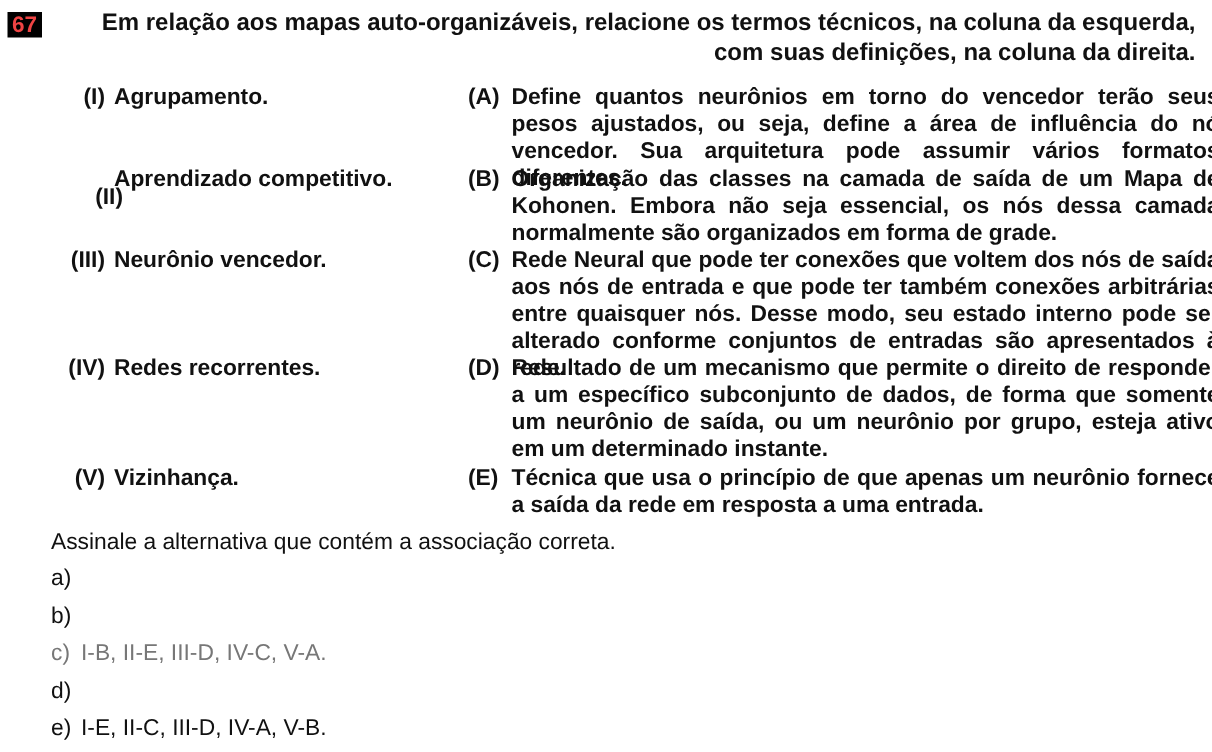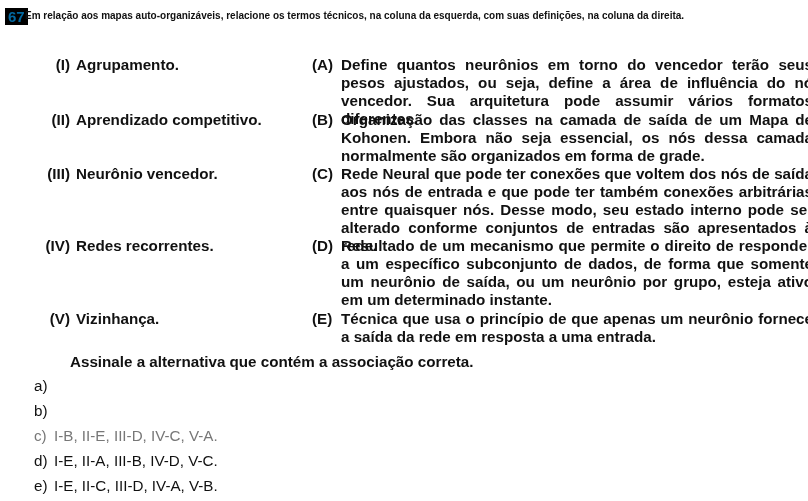--- a/index.html
+++ b/index.html
@@ -3,33 +3,33 @@
 <meta charset="utf-8">
 <style>
   html, body { margin: 0; padding: 0; background: #ffffff; }
   body {
     width: 808px; height: 501px; overflow: hidden; position: relative;
     font-family: "Liberation Sans", sans-serif; color: #111111;
   }
   .q-header { position: absolute; left: 5px; top: 6px; width: 790px; }
   .q-num {
     position: absolute; left: 0; top: 2px;
-    background: #000; color: #0369a1; font-weight: bold;
+    background: #000; color: #ef4444; font-weight: bold;
     font-size: 15px; line-height: 17px; padding: 0 3px; letter-spacing: 0;
   }
   .q-stem {
-    position: absolute; left: 20px; top: 0; width: 760px;
-    font-weight: bold; font-size: 10px; line-height: 20px;
+    position: absolute; left: 32px; top: 0; width: 760px;
+    font-weight: bold; font-size: 16px; line-height: 20px; text-align: right;
   }
   .col-row { position: absolute; font-weight: bold; font-size: 15.2px; line-height: 18px; }
   .term-label { position: absolute; text-align: right; width: 40px; }
   .term-text { position: absolute; left: 46px; white-space: nowrap; text-align: center; }
   .def-label { position: absolute; left: 282px; width: 30px; }
   .def-text { position: absolute; left: 311px; width: 472px; text-align: justify; }
-  .instruction { position: absolute; left: 34px; top: 353px; font-weight: bold; font-size: 15.2px; line-height: 18px; margin-left: 36px; }
+  .instruction { position: absolute; left: 34px; top: 353px; font-weight: normal; font-size: 15.2px; line-height: 18px; }
   .options { position: absolute; left: 34px; top: 377px; }
   .opt { height: 25px; font-size: 15.2px; line-height: 18px; display: flex; cursor: pointer; }
   .opt .letter { width: 20px; }
   .opt.dim { color: #777777; }
 </style>
 </head>
 <body>
 
 <div class="q-header">
   <span class="q-num">67</span>
@@ -37,21 +37,21 @@
 </div>
 
 <div class="col-row" style="left:30px; top:56px;">
   <span class="term-label" style="left:0;">(I)</span>
   <span class="term-text">Agrupamento.</span>
   <span class="def-label">(A)</span>
   <span class="def-text">Define quantos neurônios em torno do vencedor terão seus pesos ajustados, ou seja, define a área de influência do nó vencedor. Sua arquitetura pode assumir vários formatos diferentes.</span>
 </div>
 
 <div class="col-row" style="left:30px; top:111px;">
-  <span class="term-label" style="left:0;">(II)</span>
+  <span class="term-label" style="left:12px;margin-top:12px;">(II)</span>
   <span class="term-text">Aprendizado competitivo.</span>
   <span class="def-label">(B)</span>
   <span class="def-text">Organização das classes na camada de saída de um Mapa de Kohonen. Embora não seja essencial, os nós dessa camada normalmente são organizados em forma de grade.</span>
 </div>
 
 <div class="col-row" style="left:30px; top:165px;">
   <span class="term-label" style="left:0;">(III)</span>
   <span class="term-text">Neurônio vencedor.</span>
   <span class="def-label">(C)</span>
   <span class="def-text">Rede Neural que pode ter conexões que voltem dos nós de saída aos nós de entrada e que pode ter também conexões arbitrárias entre quaisquer nós. Desse modo, seu estado interno pode ser alterado conforme conjuntos de entradas são apresentados à rede.</span>
@@ -79,19 +79,18 @@
   </div>
   <div class="opt">
     <span class="letter">b)</span>
   </div>
   <div class="opt dim">
     <span class="letter">c)</span>
     <span>I-B, II-E, III-D, IV-C, V-A.</span>
   </div>
   <div class="opt">
     <span class="letter">d)</span>
-    <span>I-E, II-A, III-B, IV-D, V-C.</span>
   </div>
   <div class="opt">
     <span class="letter">e)</span>
     <span>I-E, II-C, III-D, IV-A, V-B.</span>
   </div>
 </div>
 
 </body></html>

